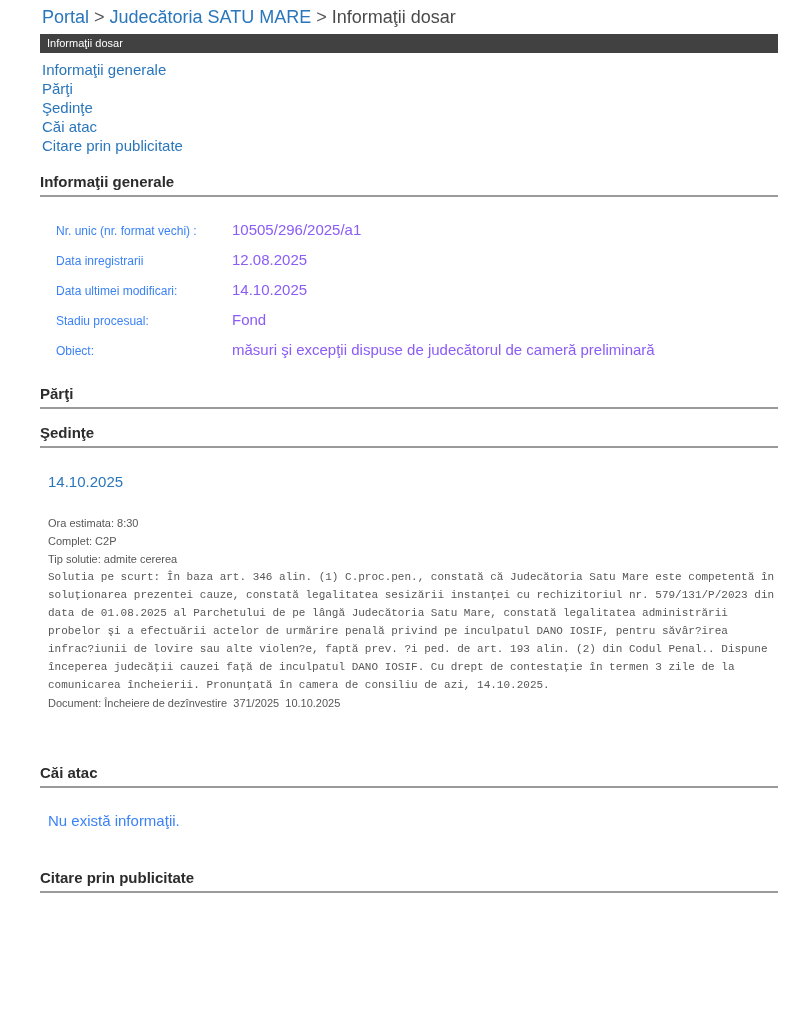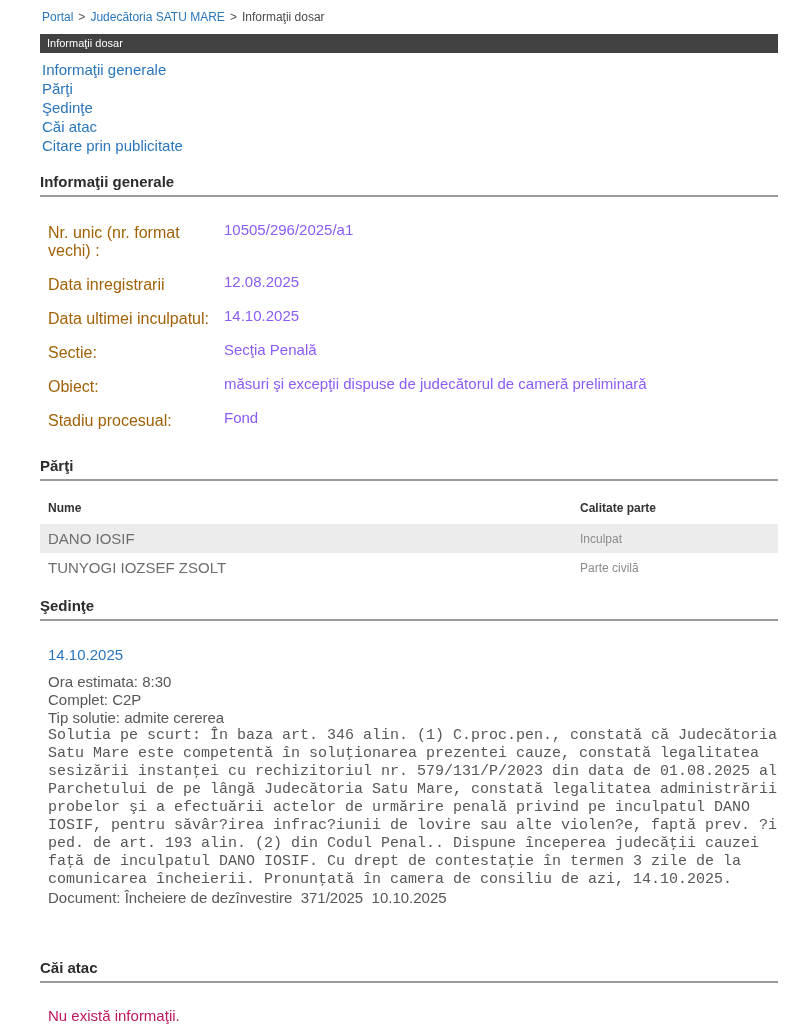--- a/index.html
+++ b/index.html
@@ -13,21 +13,21 @@
     height: 1024px;
     overflow: hidden;
   }
   .page {
     padding: 9px 30px 0 40px;
     width: 808px;
   }
 
   
   .breadcrumb {
-    font-size: 12px;
+    font-size: 18px;
     line-height: 16px;
     color: #555555;
     padding-left: 2px;
   }
   .breadcrumb a {
     color: #2a76bb;
     text-decoration: none;
     cursor: pointer;
   }
   .breadcrumb .sep {
@@ -82,23 +82,24 @@
   .field-row {
     display: flex;
     align-items: flex-start;
     margin-bottom: 13px;
     min-height: 16px;
   }
   .field-label {
     width: 184px;
     flex: 0 0 184px;
     padding-left: 8px;
-    font-size: 16px;
-    color: #a16207;
+    font-size: 12px;
+    color: #3b82f6;
     padding-top: 3px;
+    margin-left: 8px;
   }
   .field-value {
     font-size: 15px;
     color: #8b5cf6;
   }
 
   
   .parties-table { margin-top: 20px; }
   .ptable-header {
     display: flex;
@@ -134,34 +135,34 @@
   .hearing { padding-left: 8px; }
   .hearing-date {
     display: inline-block;
     margin-top: 25px;
     color: #2a76bb;
     font-size: 15px;
     text-decoration: none;
     cursor: pointer;
   }
   .hearing-body {
-    margin-top: 9px;
-    font-size: 15px;
+    margin-top: 23px;
+    font-size: 11px;
     line-height: 18px;
     color: #575757;
   }
   .hearing-body .line { white-space: pre-wrap; }
   .hearing-body .summary { white-space: pre-wrap; font-family: Liberation Mono, monospace; }
 
   
   .empty-text {
     margin-top: 24px;
     padding-left: 8px;
     font-size: 15px;
-    color: #be185d;
+    color: #3b82f6;
   }
 </style>
 </head>
 <body>
 
 <div class="page">
 
   <div class="breadcrumb">
     <a href="#">Portal</a><span class="sep">&gt;</span><a href="#">Judecătoria SATU MARE</a><span class="sep">&gt;</span><span class="current">Informaţii dosar</span>
   </div>
@@ -180,52 +181,34 @@
   <div class="fields">
     <div class="field-row">
       <div class="field-label">Nr. unic (nr. format vechi) :</div>
       <div class="field-value">10505/296/2025/a1</div>
     </div>
     <div class="field-row">
       <div class="field-label">Data inregistrarii</div>
       <div class="field-value">12.08.2025</div>
     </div>
     <div class="field-row">
-      <div class="field-label">Data ultimei inculpatul:</div>
+      <div class="field-label">Data ultimei modificari:</div>
       <div class="field-value">14.10.2025</div>
     </div>
     <div class="field-row">
-      <div class="field-label">Sectie:</div>
-      <div class="field-value">Secţia Penală</div>
+      <div class="field-label">Stadiu procesual:</div>
+      <div class="field-value">Fond</div>
     </div>
     <div class="field-row">
       <div class="field-label">Obiect:</div>
       <div class="field-value">măsuri şi excepţii dispuse de judecătorul de cameră preliminară</div>
     </div>
-    <div class="field-row">
-      <div class="field-label">Stadiu procesual:</div>
-      <div class="field-value">Fond</div>
-    </div>
   </div>
 
   <h2 class="section-title mt-parties">Părţi</h2>
-  <div class="parties-table">
-    <div class="ptable-header">
-      <div class="col-name">Nume</div>
-      <div class="col-role">Calitate parte</div>
-    </div>
-    <div class="ptable-row alt">
-      <div class="col-name">DANO IOSIF</div>
-      <div class="col-role">Inculpat</div>
-    </div>
-    <div class="ptable-row">
-      <div class="col-name">TUNYOGI IOZSEF ZSOLT</div>
-      <div class="col-role">Parte civilă</div>
-    </div>
-  </div>
 
   <h2 class="section-title mt-hearings">Şedinţe</h2>
   <div class="hearing">
     <a href="#" class="hearing-date">14.10.2025</a>
     <div class="hearing-body">
       <div class="line">Ora estimata: 8:30</div>
       <div class="line">Complet: C2P</div>
       <div class="line">Tip solutie: admite cererea</div>
       <div class="summary">Solutia pe scurt: În baza art. 346 alin. (1) C.proc.pen., constată că Judecătoria Satu Mare este competentă în soluţionarea prezentei cauze, constată legalitatea sesizării instanţei cu rechizitoriul nr. 579/131/P/2023 din data de 01.08.2025 al Parchetului de pe lângă Judecătoria Satu Mare, constată legalitatea administrării probelor şi a efectuării actelor de urmărire penală privind pe inculpatul DANO IOSIF, pentru săvâr?irea infrac?iunii de lovire sau alte violen?e, faptă prev. ?i ped. de art. 193 alin. (2) din Codul Penal.. Dispune începerea judecăţii cauzei faţă de inculpatul DANO IOSIF. Cu drept de contestaţie în termen 3 zile de la comunicarea încheierii. Pronunţată în camera de consiliu de azi, 14.10.2025.</div>
       <div class="line">Document: Încheiere de dezînvestire  371/2025  10.10.2025</div>

